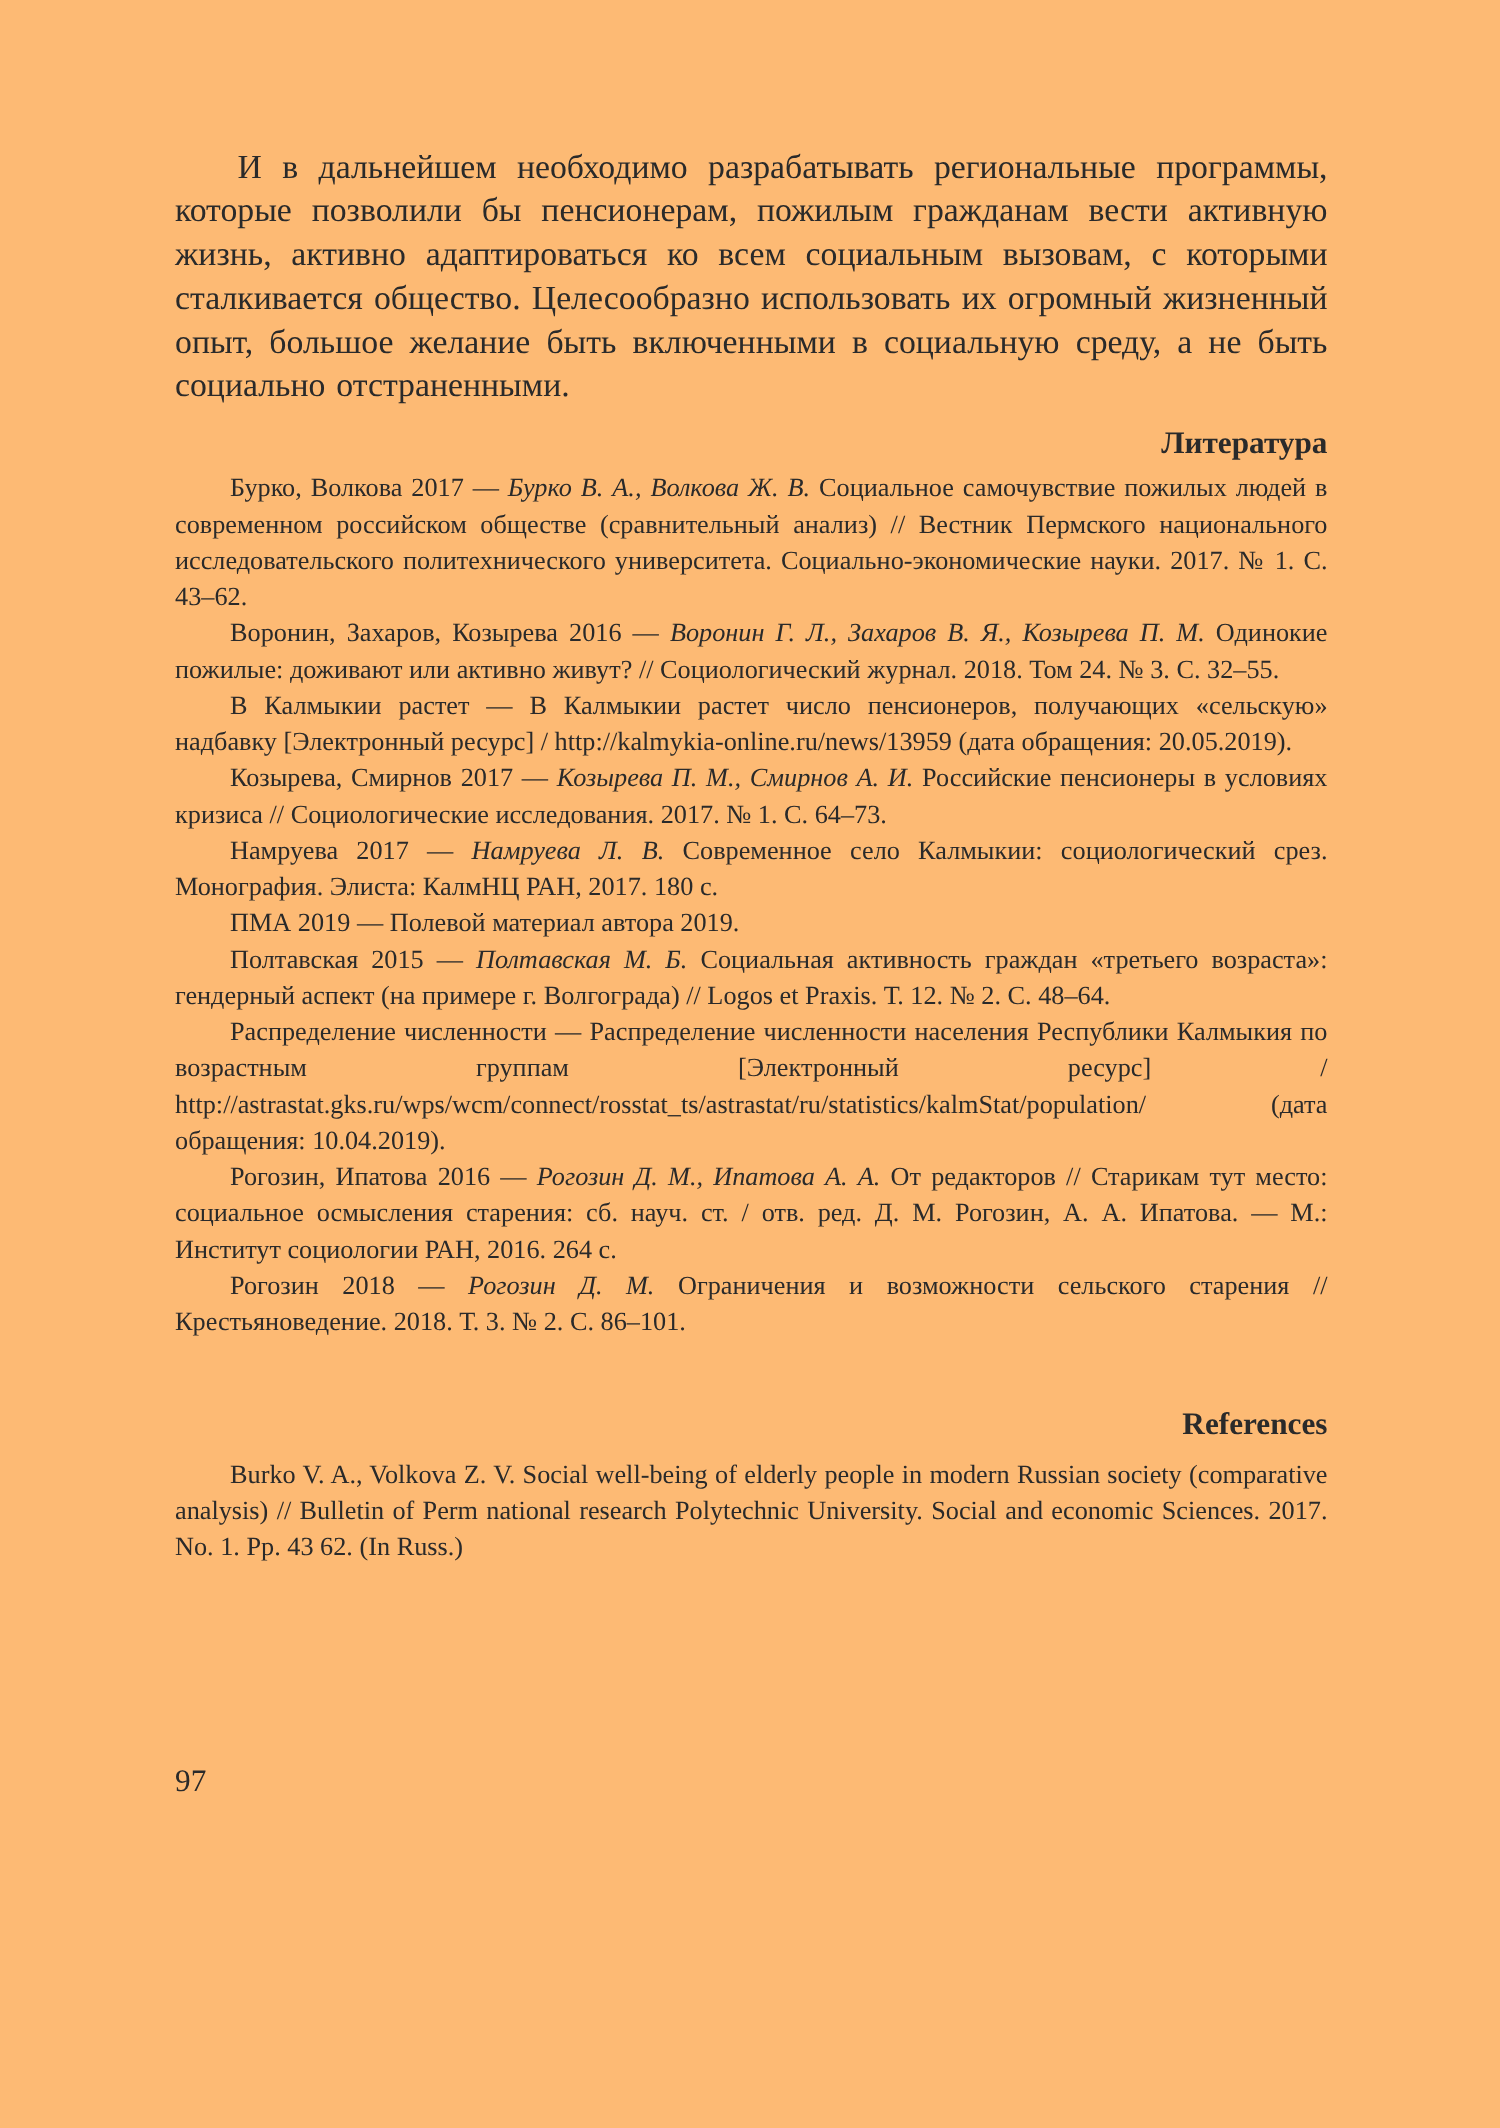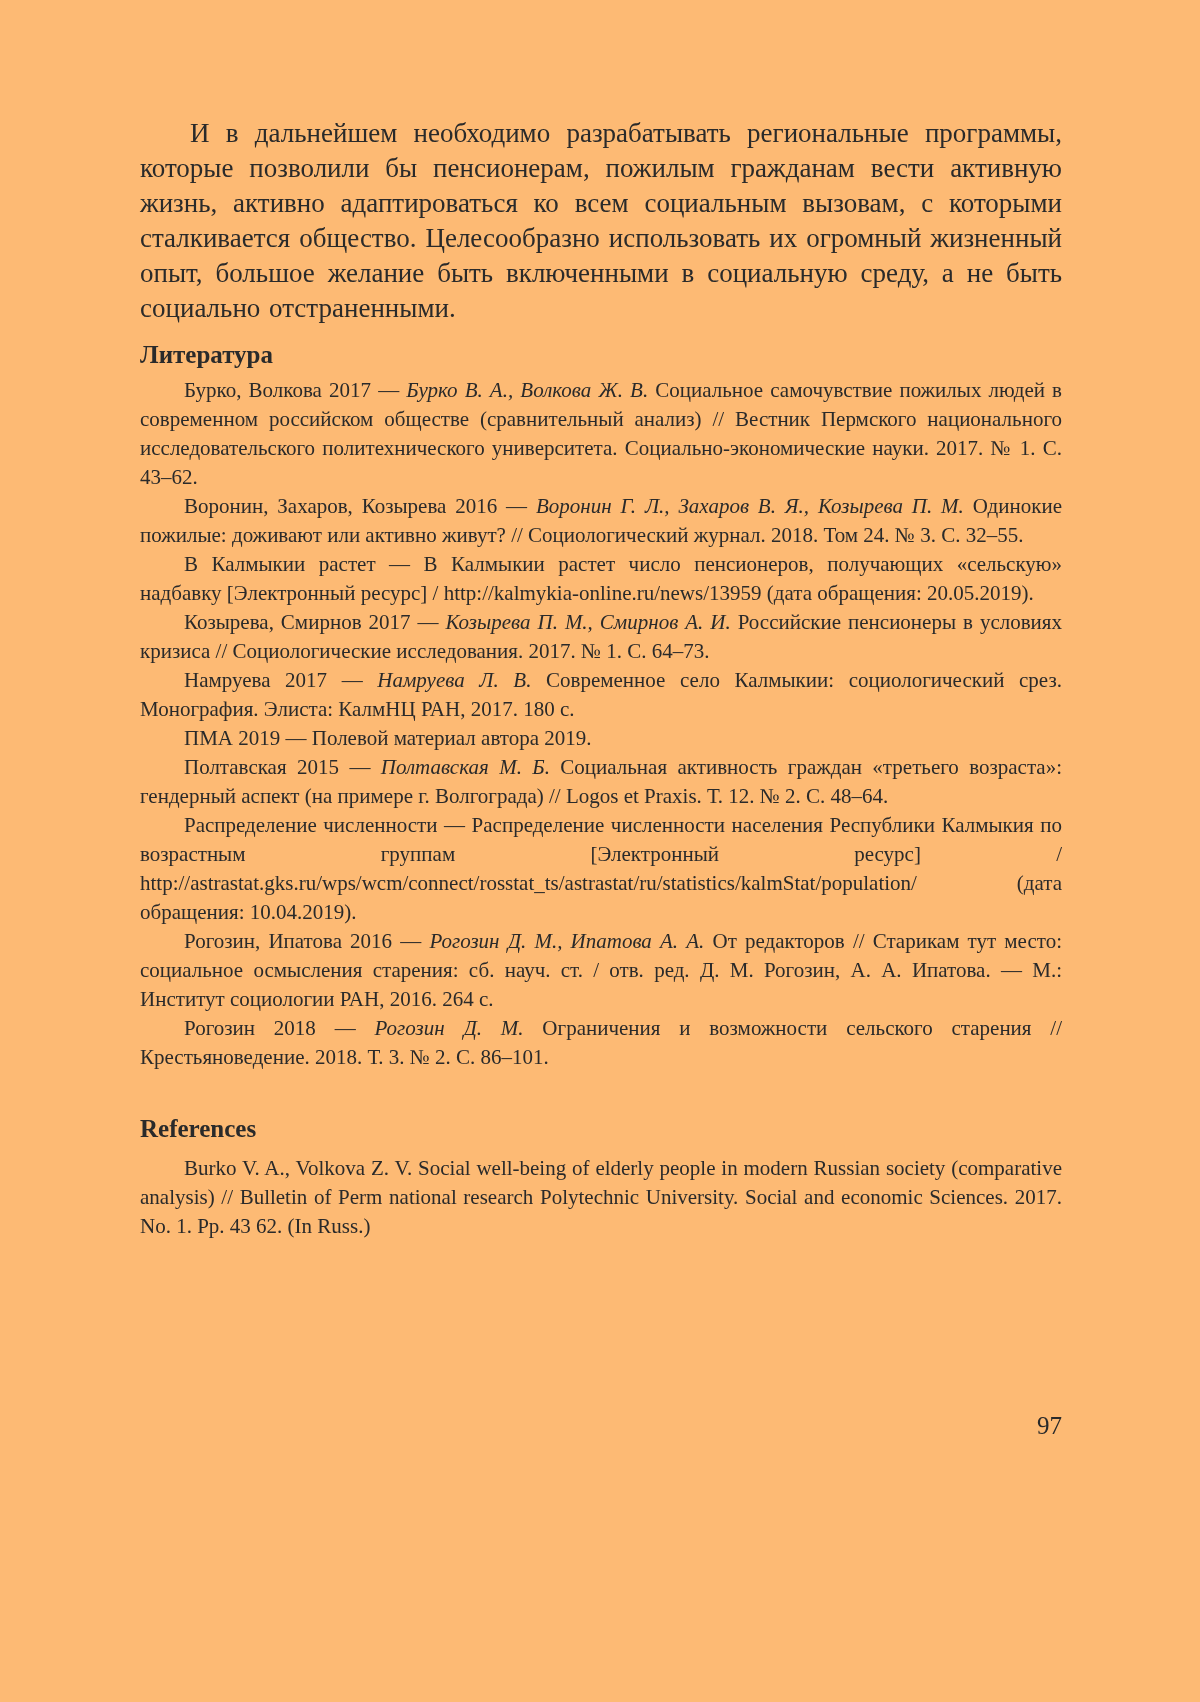--- a/index.html
+++ b/index.html
@@ -25,41 +25,40 @@
     line-height: 35px;
     text-align: justify;
     text-indent: 50px;
     word-spacing: 2px;
   }
   .heading {
     margin: 14px 0 6px 0;
     font-size: 25px;
     line-height: 30px;
     font-weight: bold;
-    text-align: left;
+    text-align: right;
   }
   .heading-en {
-    margin-top: 42px;
+    margin-top: 53px;
     margin-bottom: 10px;
   }
   .ref {
     margin: 0;
     font-size: 21px;
     line-height: 29px;
     text-align: justify;
     text-indent: 44px;
     overflow-wrap: break-word;
   }
   .it { font-style: italic; }
   .page-number {
     position: absolute;
     left: 140px;
     top: 1412px;
     width: 922px;
-    text-align: right;
     font-size: 25px;
   }
 </style>
 </head>
 <body>
 
 <div class="page">
   <div class="content">
     <p class="intro">И в дальнейшем необходимо разрабатывать региональные программы, которые позволили бы пенсионерам, пожилым гражданам вести активную жизнь, активно адаптироваться ко всем социальным вызовам, с которыми сталкивается общество. Целесообразно использовать их огромный жизненный опыт, большое желание быть включенными в социальную среду, а не быть социально отстраненными.</p>
 

